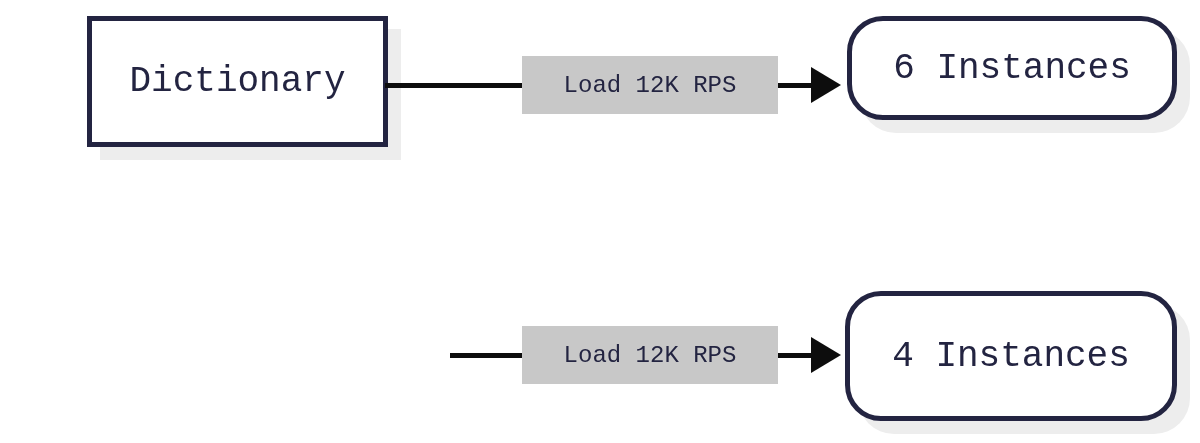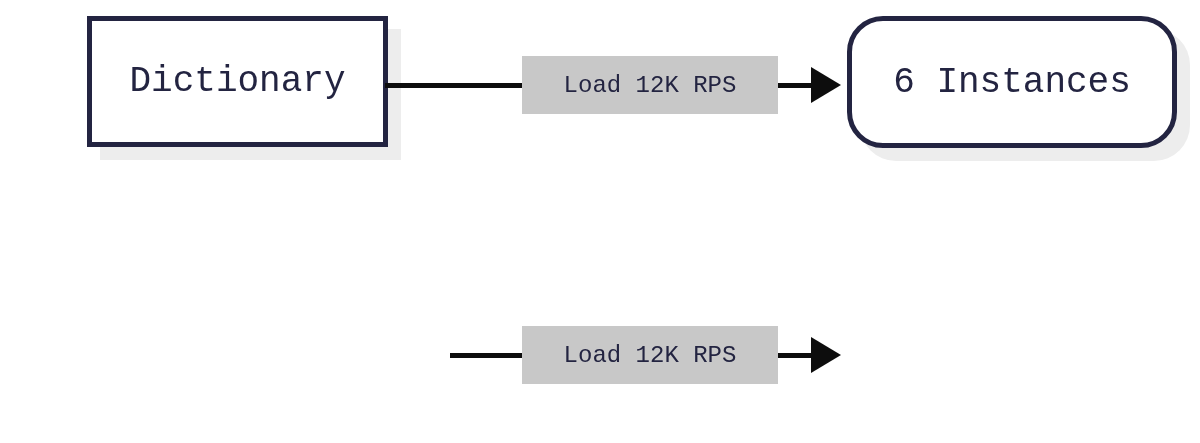--- a/index.html
+++ b/index.html
@@ -56,21 +56,21 @@
     border-bottom: 18px solid transparent;
     border-left: 30px solid var(--arrow, #0d0d0d);
   }
 
   
   .src1  { left: 87px;  top: 16px;  width: 301px; height: 131px; }
   .l1a   { left: 385px; top: 83px;  width: 137px; }
   .lab1  { left: 522px; top: 56px;  width: 256px; height: 58px; }
   .l1b   { left: 778px; top: 83px;  width: 34px; }
   .a1    { left: 811px; top: 67px; }
-  .tgt1  { left: 847px; top: 16px;  width: 330px; height: 132px; }
+  .tgt1  { left: 847px; top: 16px;  width: 330px; height: 104px; }
 
   
   .src2  { left: 20px;  top: 292px; width: 432px; height: 131px; }
   .l2a   { left: 450px; top: 353px; width: 72px; }
   .lab2  { left: 522px; top: 326px; width: 256px; height: 58px; }
   .l2b   { left: 778px; top: 353px; width: 34px; }
   .a2    { left: 811px; top: 337px; }
   .tgt2  { left: 845px; top: 291px; width: 332px; height: 130px; }
 </style>
 </head>
@@ -92,14 +92,15 @@
 
 
   <div class="edge-line l2a"></div>
 
   <div class="edge-label lab2">Load 12K RPS</div>
 
   <div class="edge-line l2b"></div>
 
   <div class="arrowhead a2"></div>
 
+  <div class="node round tgt2">4 Instances</div>
 
 </div>
 
 </body></html>

